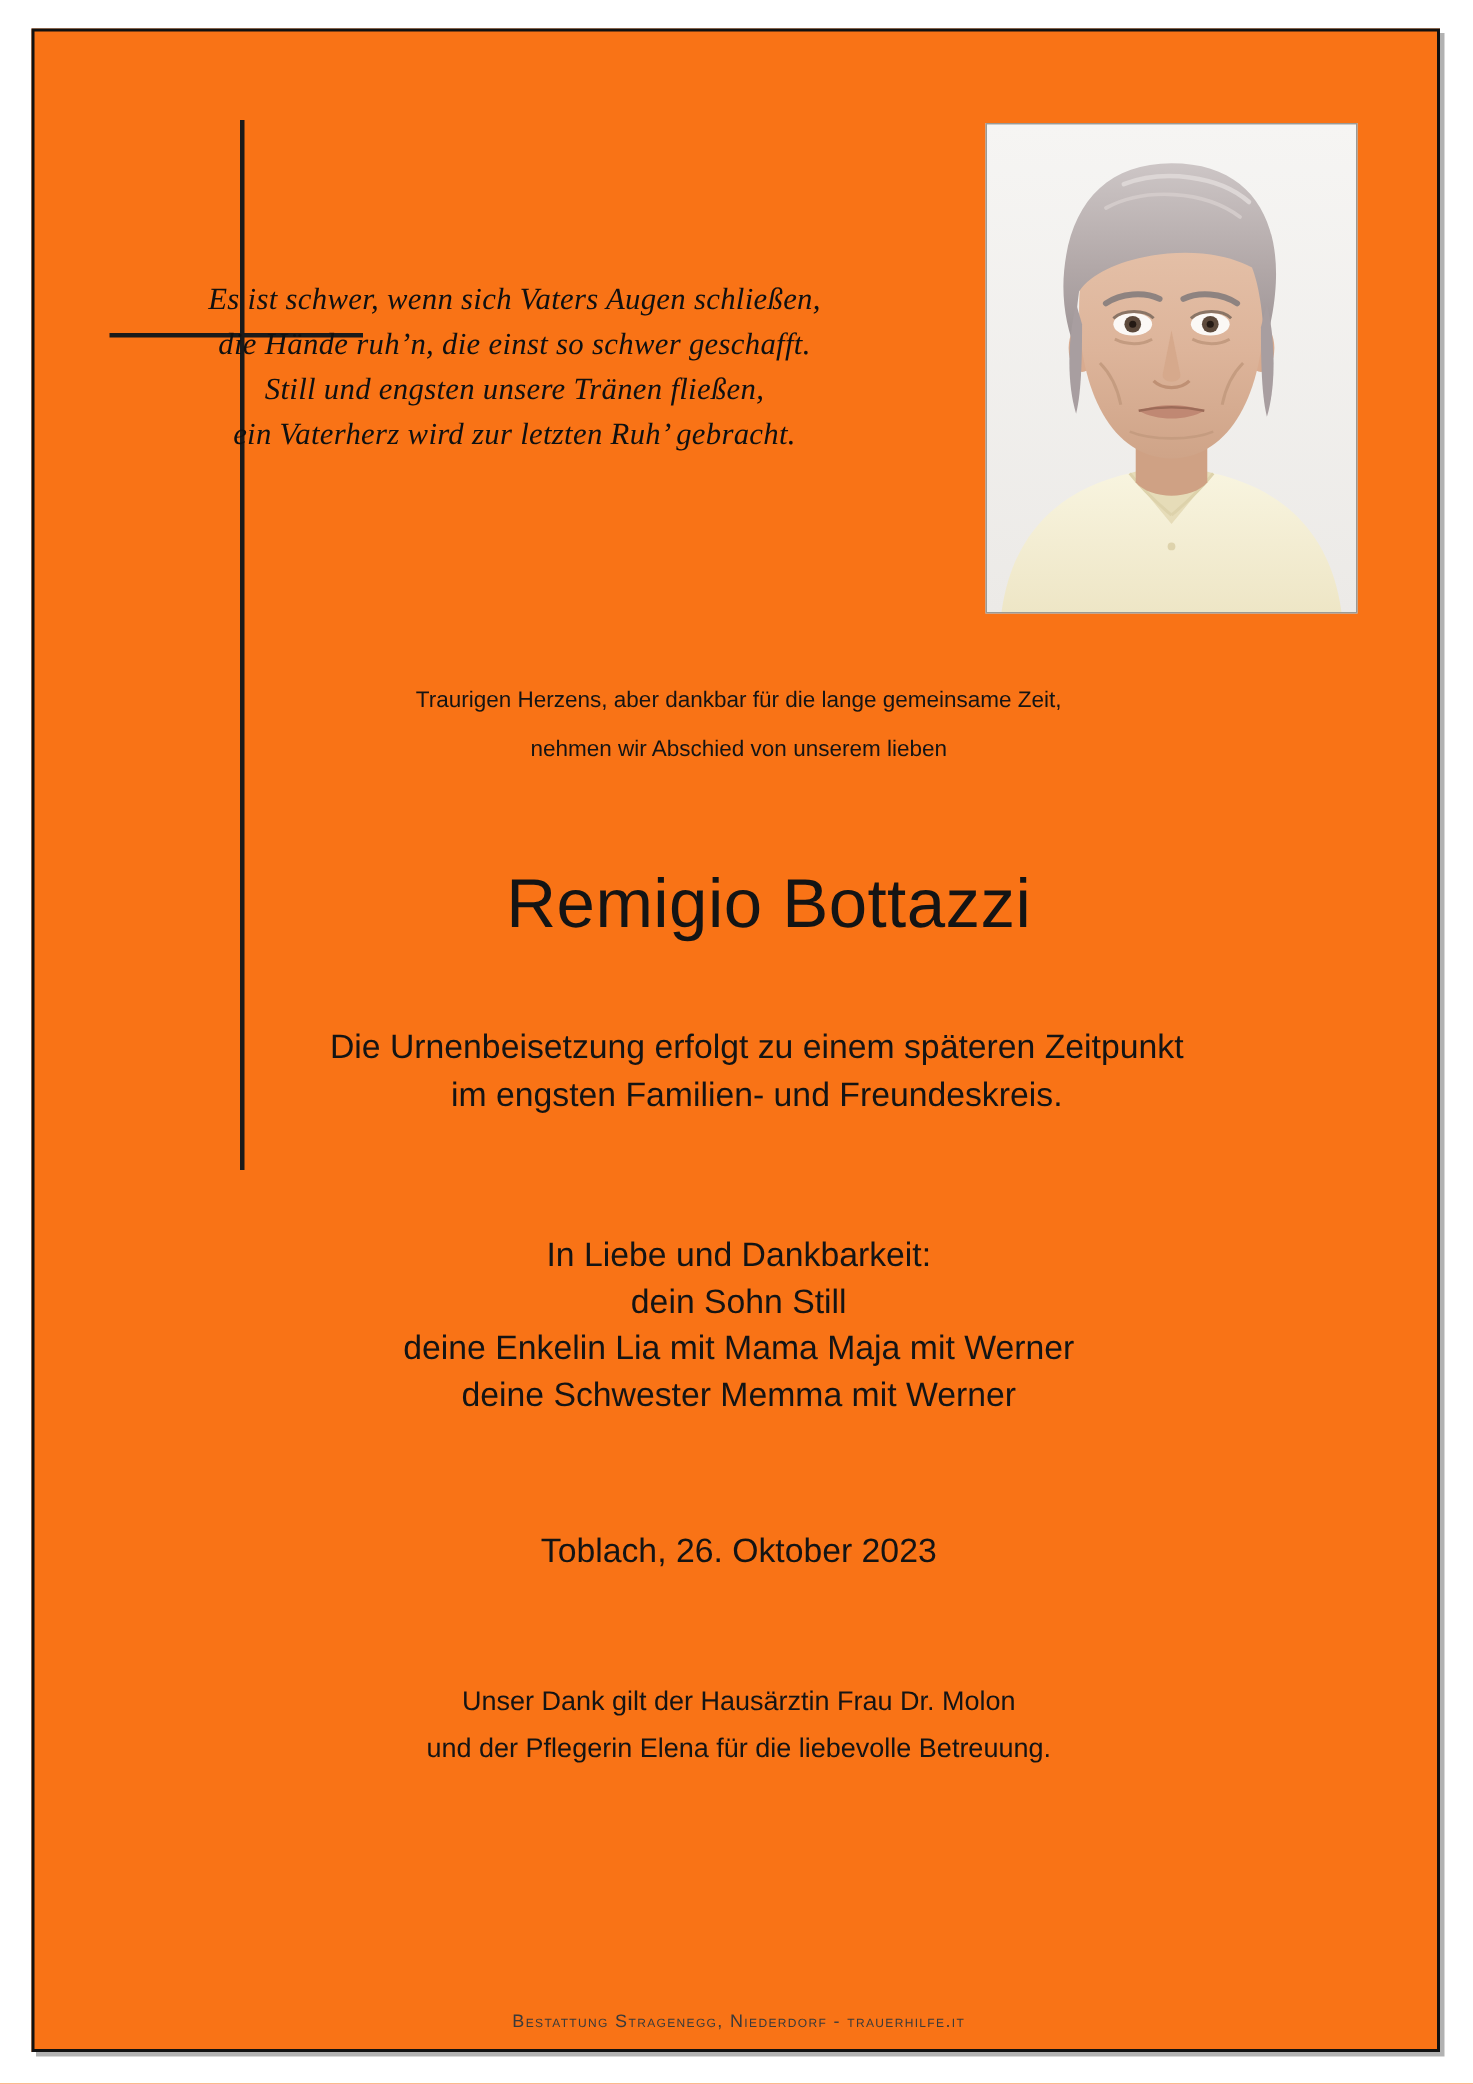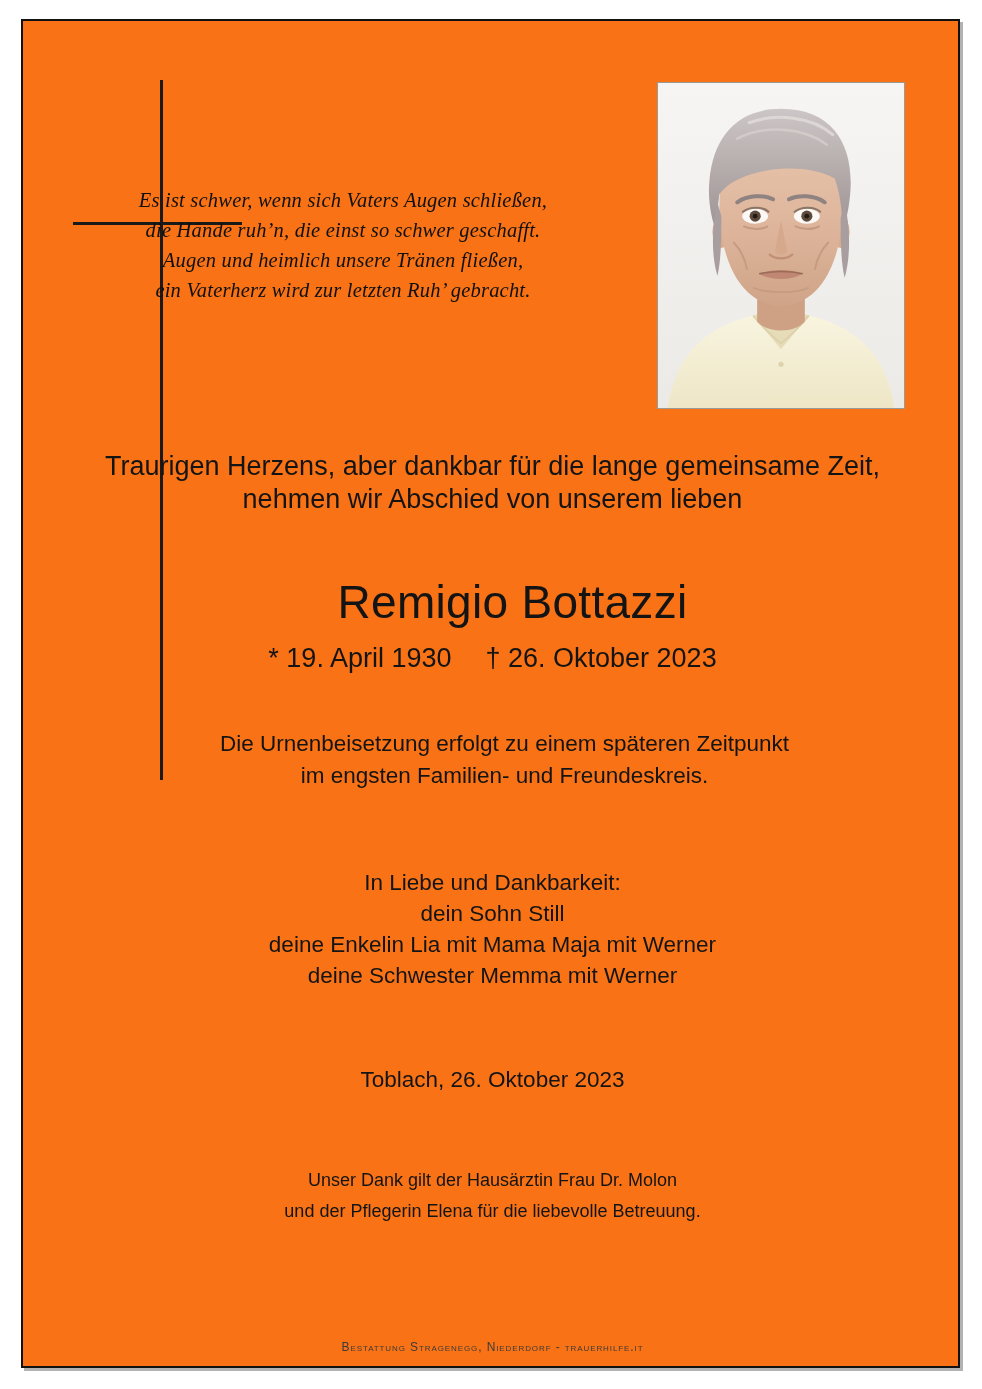--- a/index.html
+++ b/index.html
@@ -73,21 +73,21 @@
   .content {
     position: absolute;
     left: 0;
     top: 429px;
     width: 939px;
     text-align: center;
     color: #141414;
   }
 
   .intro {
-    font-size: 27px;
+    font-size: 15px;
     line-height: 33px;
   }
 
   .name {
     font-size: 46px;
     line-height: 56px;
     margin-top: 58px;
     letter-spacing: 0.3px;
     padding-left: 40px;
   }
@@ -211,36 +211,33 @@
 
       <path d="M76 160 C 84 168 88 178 90 188" fill="none" stroke="#c59c80" stroke-width="2"></path>
       <path d="M172 160 C 164 168 160 178 158 188" fill="none" stroke="#c59c80" stroke-width="2"></path>
       <path d="M96 206 C 110 212 138 212 152 206" fill="none" stroke="#c59c80" stroke-width="1.8"></path>
     </svg>
   </div>
 
   <div class="poem">
     <div>Es ist schwer, wenn sich Vaters Augen schließen,</div>
     <div>die Hände ruh’n, die einst so schwer geschafft.</div>
-    <div>Augen und heimlich unsere Tränen fließen,</div>
+    <div>Still und engsten unsere Tränen fließen,</div>
     <div>ein Vaterherz wird zur letzten Ruh’ gebracht.</div>
   </div>
 
   <div class="content">
 
     <div class="intro">
       <div>Traurigen Herzens, aber dankbar für die lange gemeinsame Zeit,</div>
       <div>nehmen wir Abschied von unserem lieben</div>
     </div>
 
     <div class="name">Remigio Bottazzi</div>
 
-    <div class="dates">
-      <span>* 19. April 1930</span><span class="gap"></span><span>† 26. Oktober 2023</span>
-    </div>
 
     <div class="burial">
       <div>Die Urnenbeisetzung erfolgt zu einem späteren Zeitpunkt</div>
       <div>im engsten Familien- und Freundeskreis.</div>
     </div>
 
     <div class="family">
       <div>In Liebe und Dankbarkeit:</div>
       <div>dein Sohn Still</div>
       <div>deine Enkelin Lia mit Mama Maja mit Werner</div>

